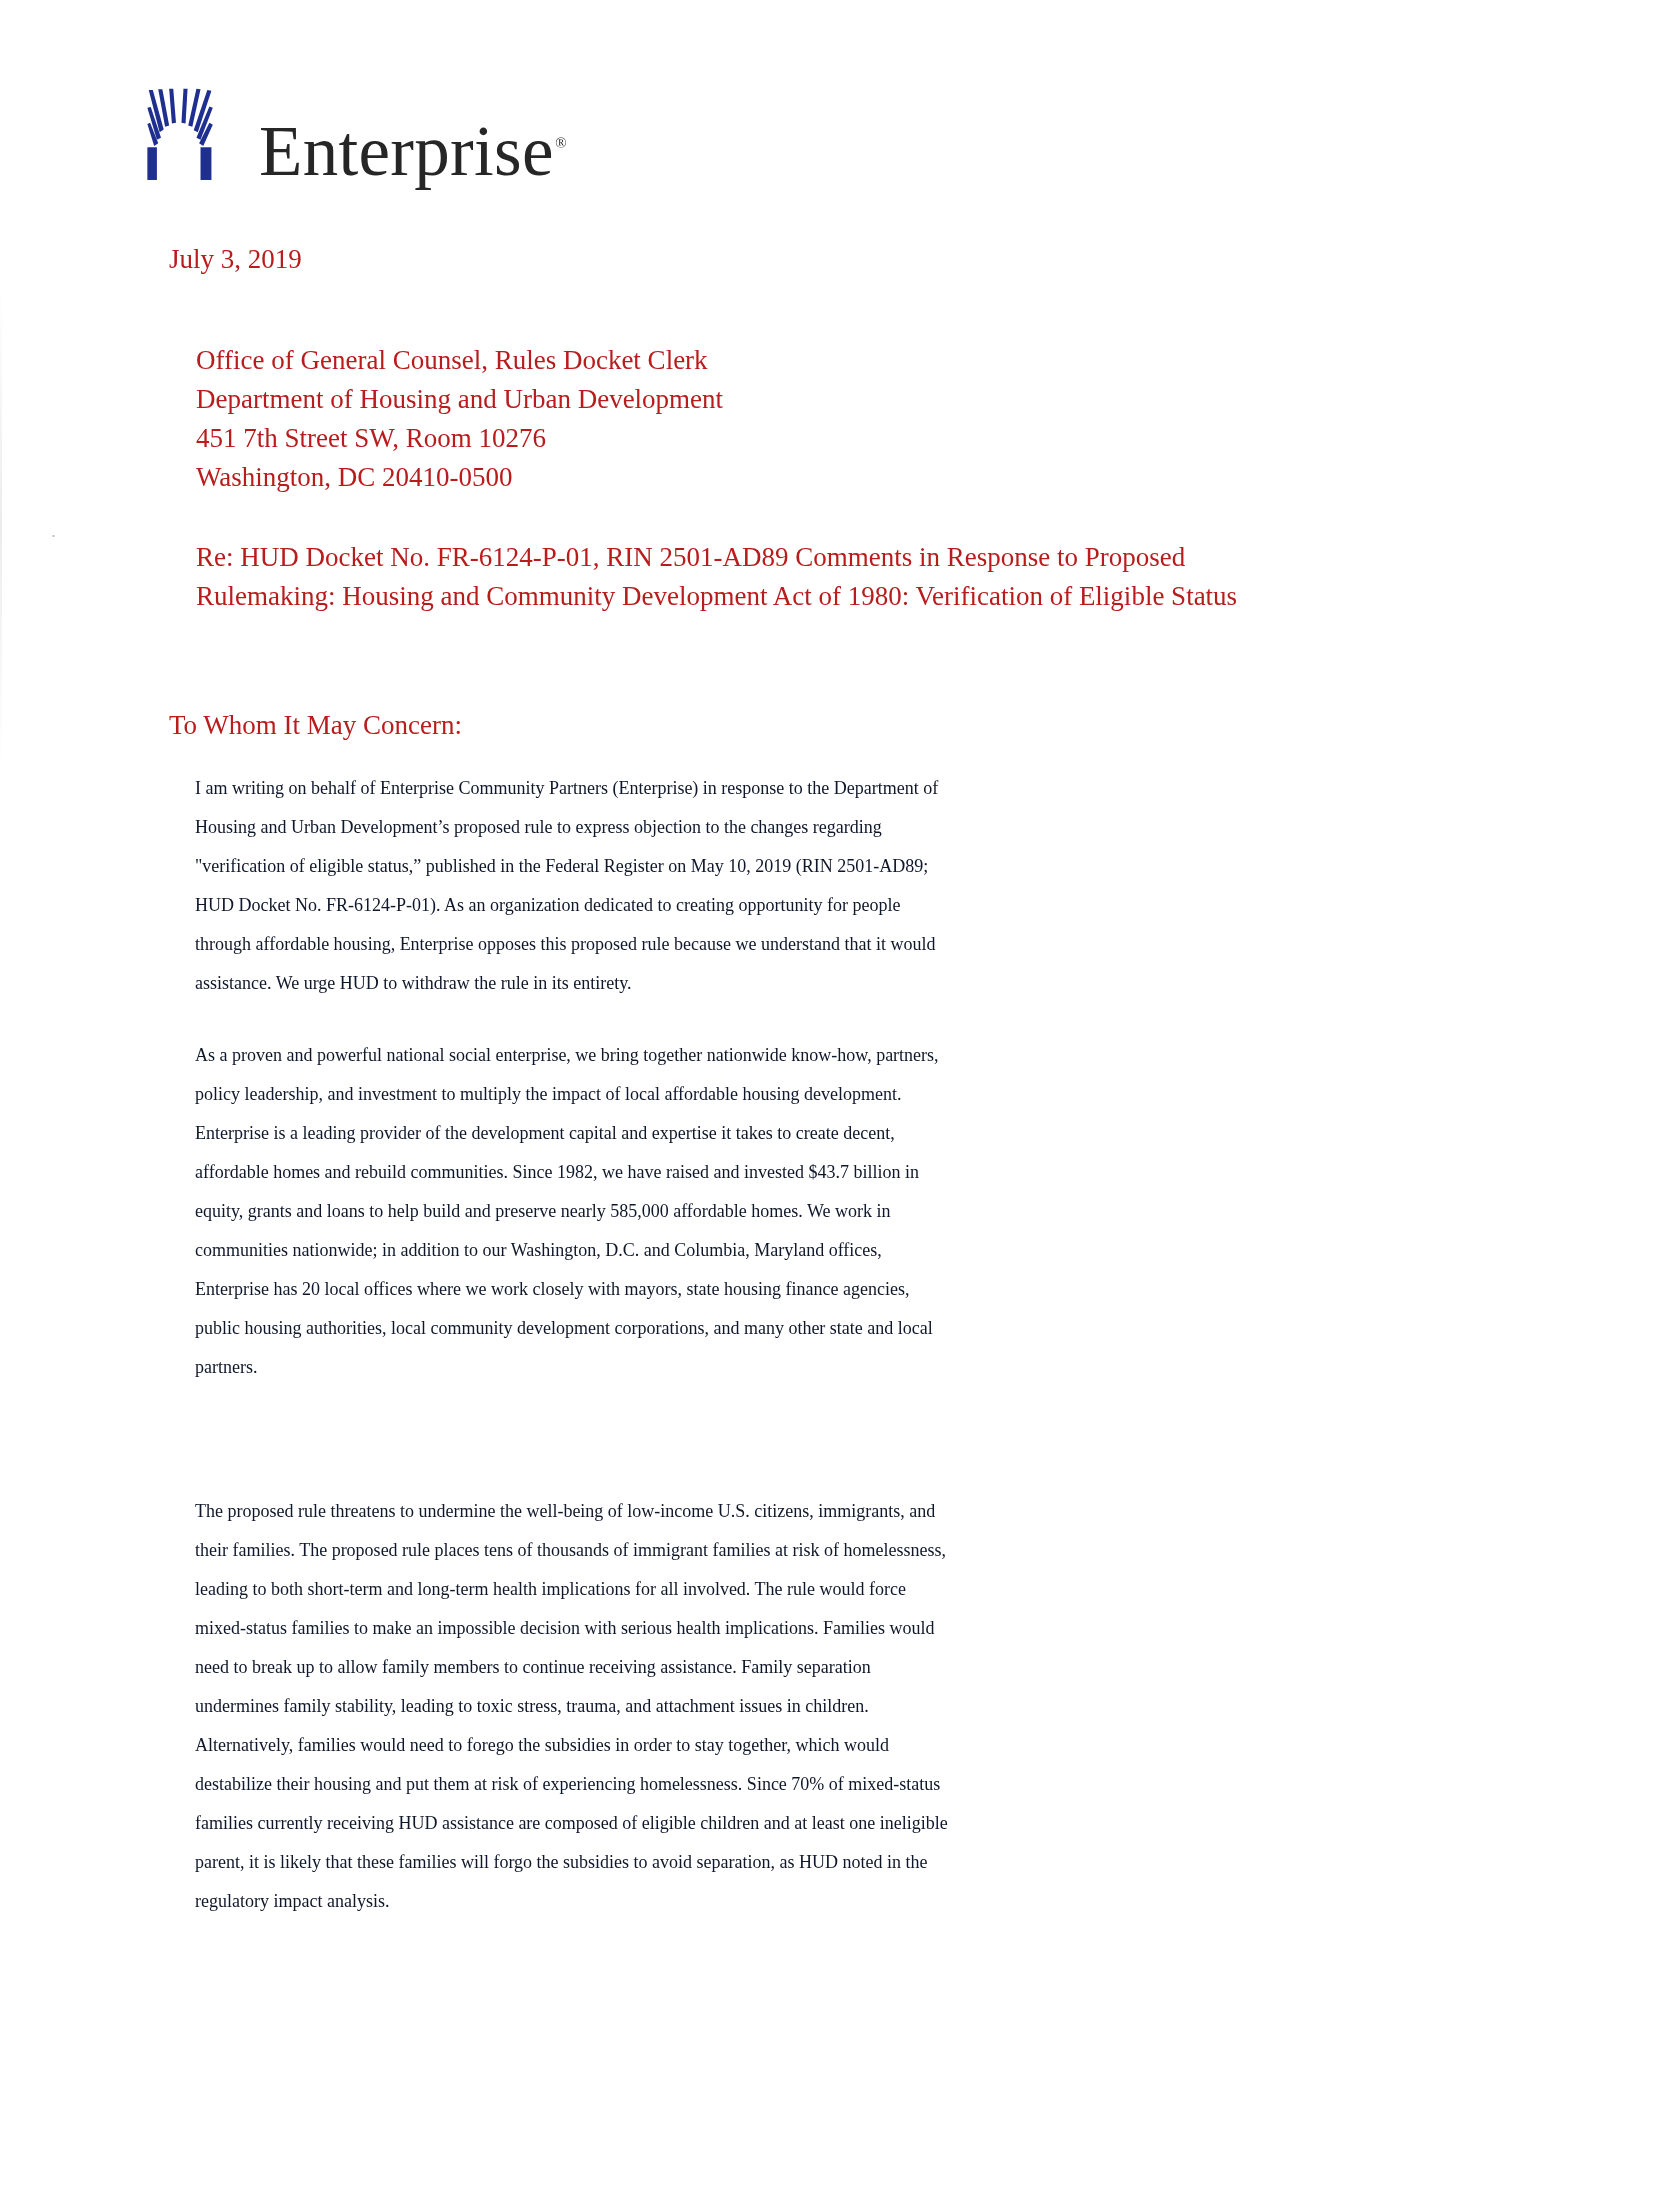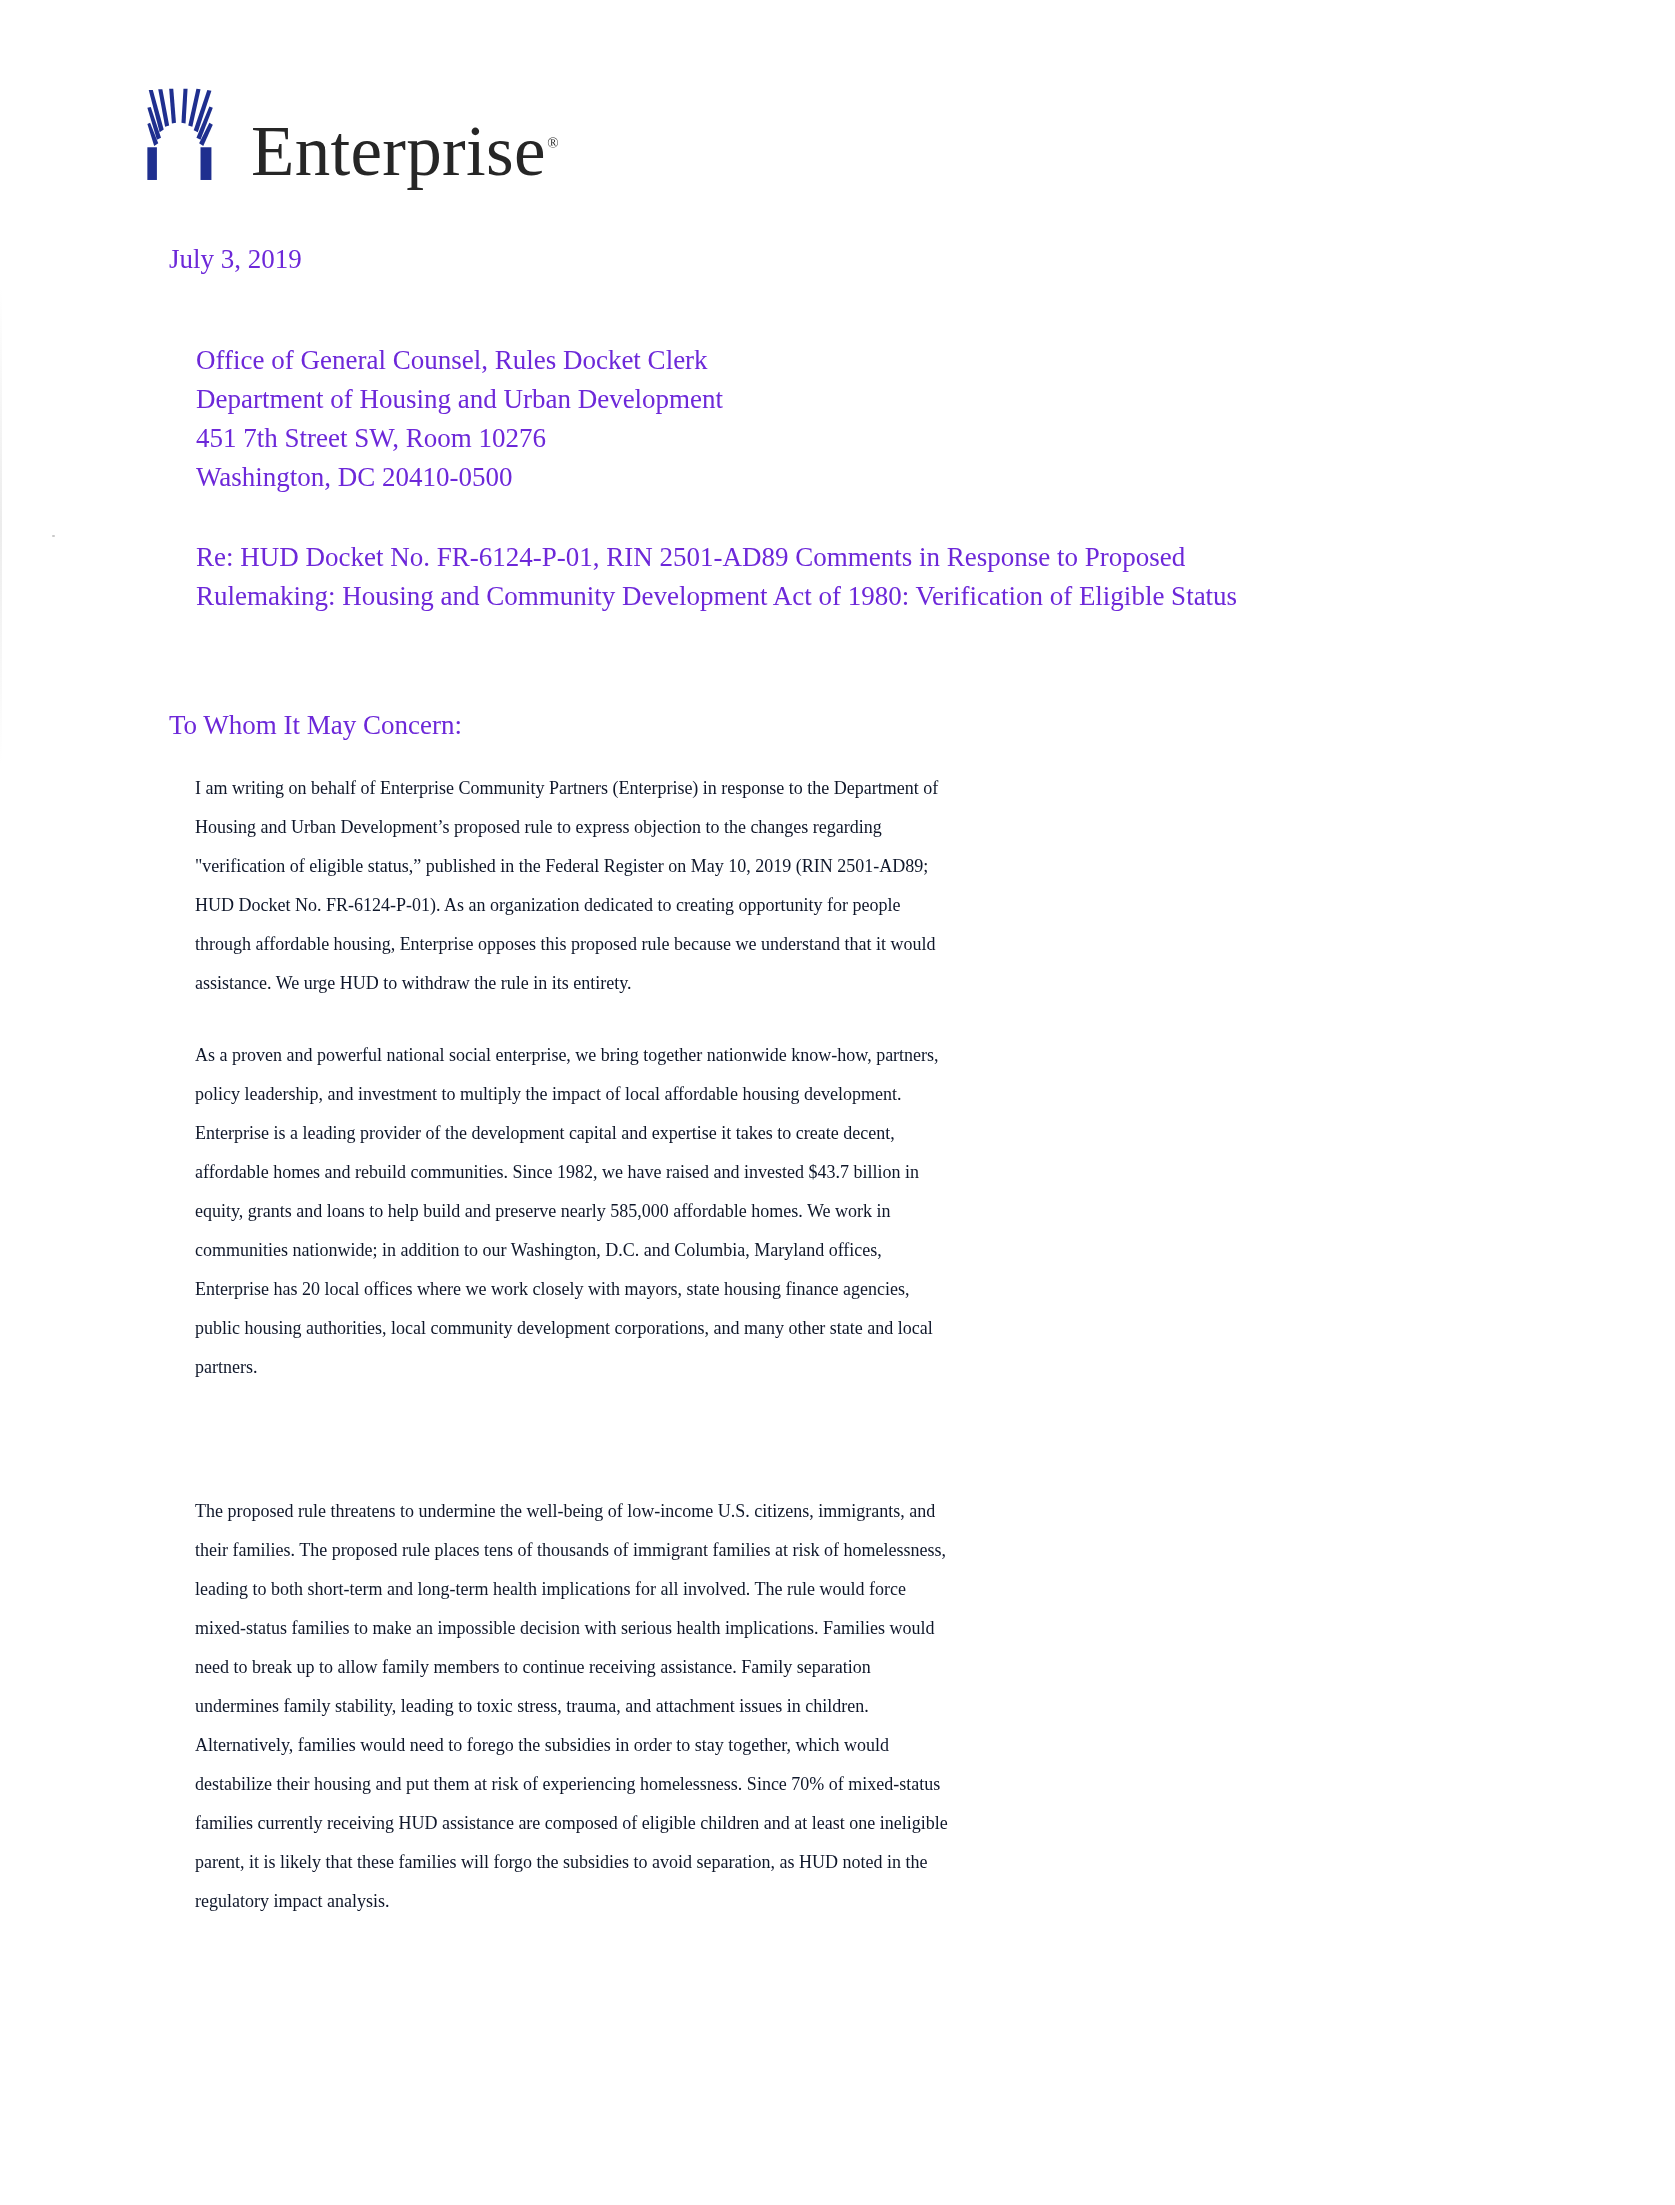--- a/index.html
+++ b/index.html
@@ -47,39 +47,39 @@
   .logo-icon {
     width: 92px;
     height: 96px;
     display: block;
   }
   .logo-text {
     font-family: "Liberation Serif", "DejaVu Serif", serif;
     font-size: 71px;
     line-height: 1;
     color: #262626;
-    margin-left: 13px;
+    margin-left: 21px;
     position: relative;
     top: 4.1px;
     letter-spacing: 0.3px;
   }
   .logo-reg {
     font-size: 15px;
     position: relative;
     top: -27px;
     margin-left: 1.4px;
     color: #333;
   }
   
   .block {
     position: absolute;
     left: 169px;
     font-size: 27px;
     line-height: 39px;
-    color: #6d28d9;
+    color: #b91c1c;
     white-space: nowrap;
   }
   .date { top: 240px; }
   .address { top: 341px; }
   .re { top: 538px; }
   .salutation { top: 706px; }
   .para {
     position: absolute;
     left: 168px;
     width: 1427px;

